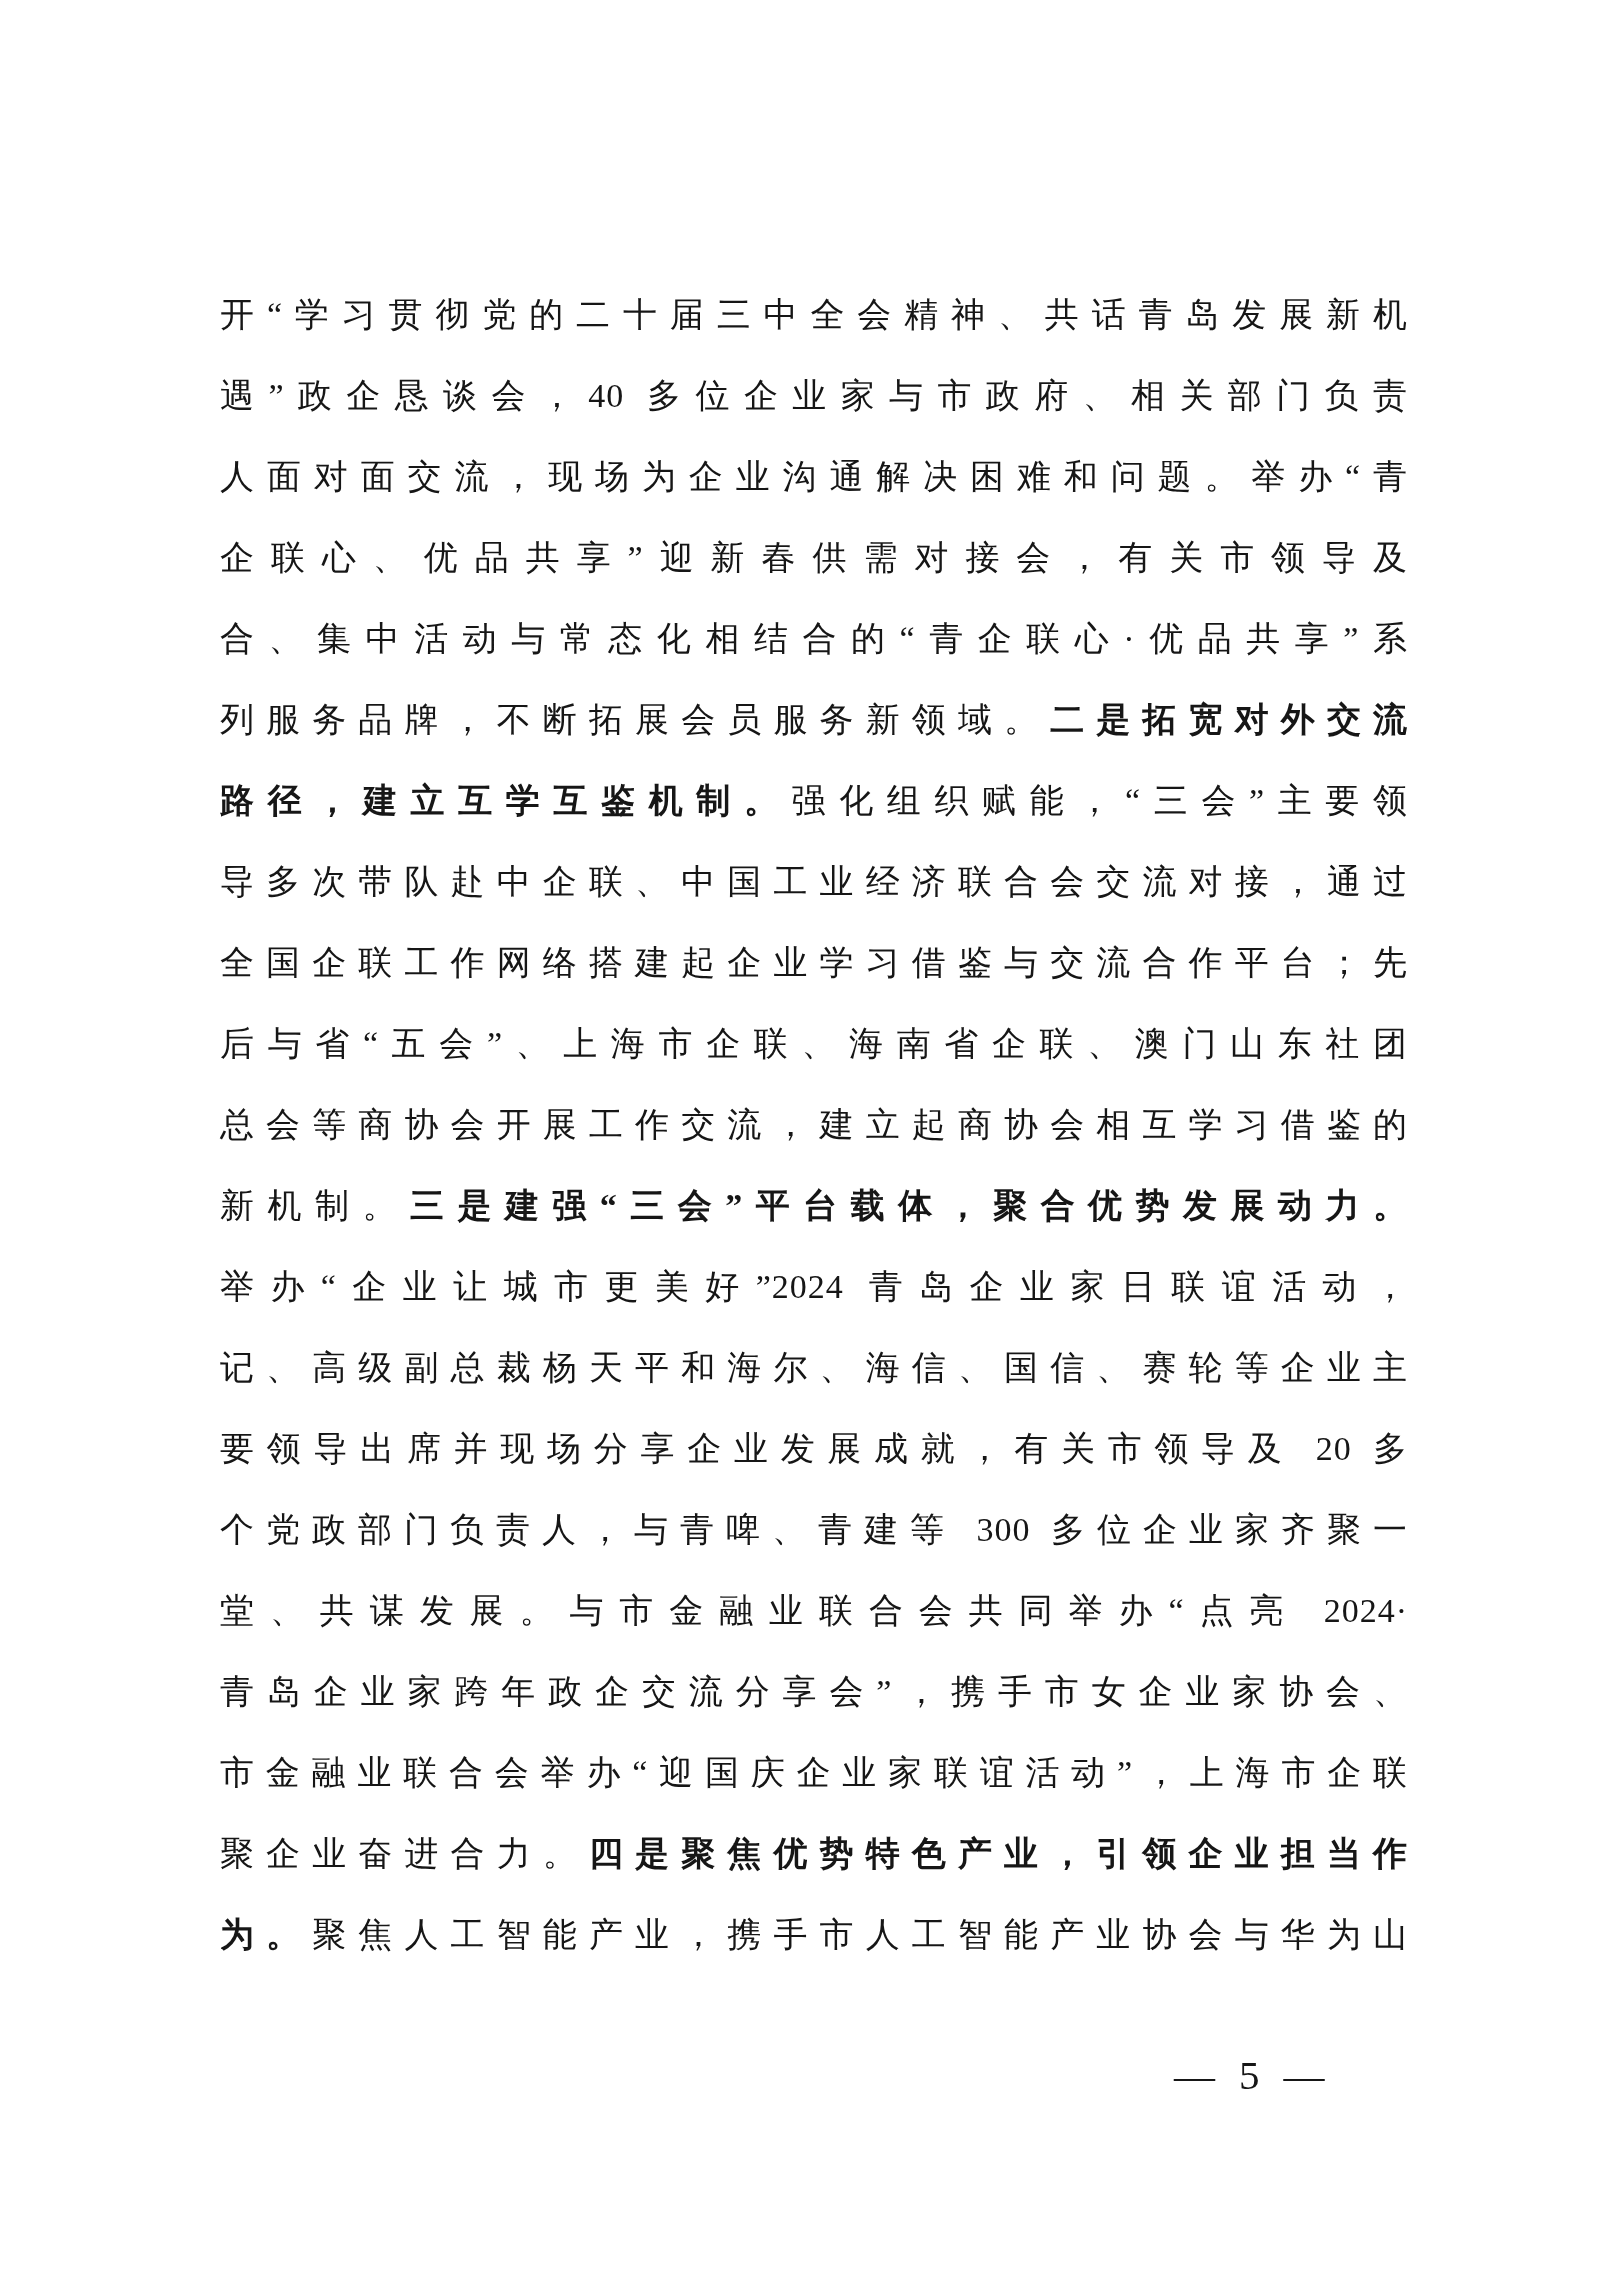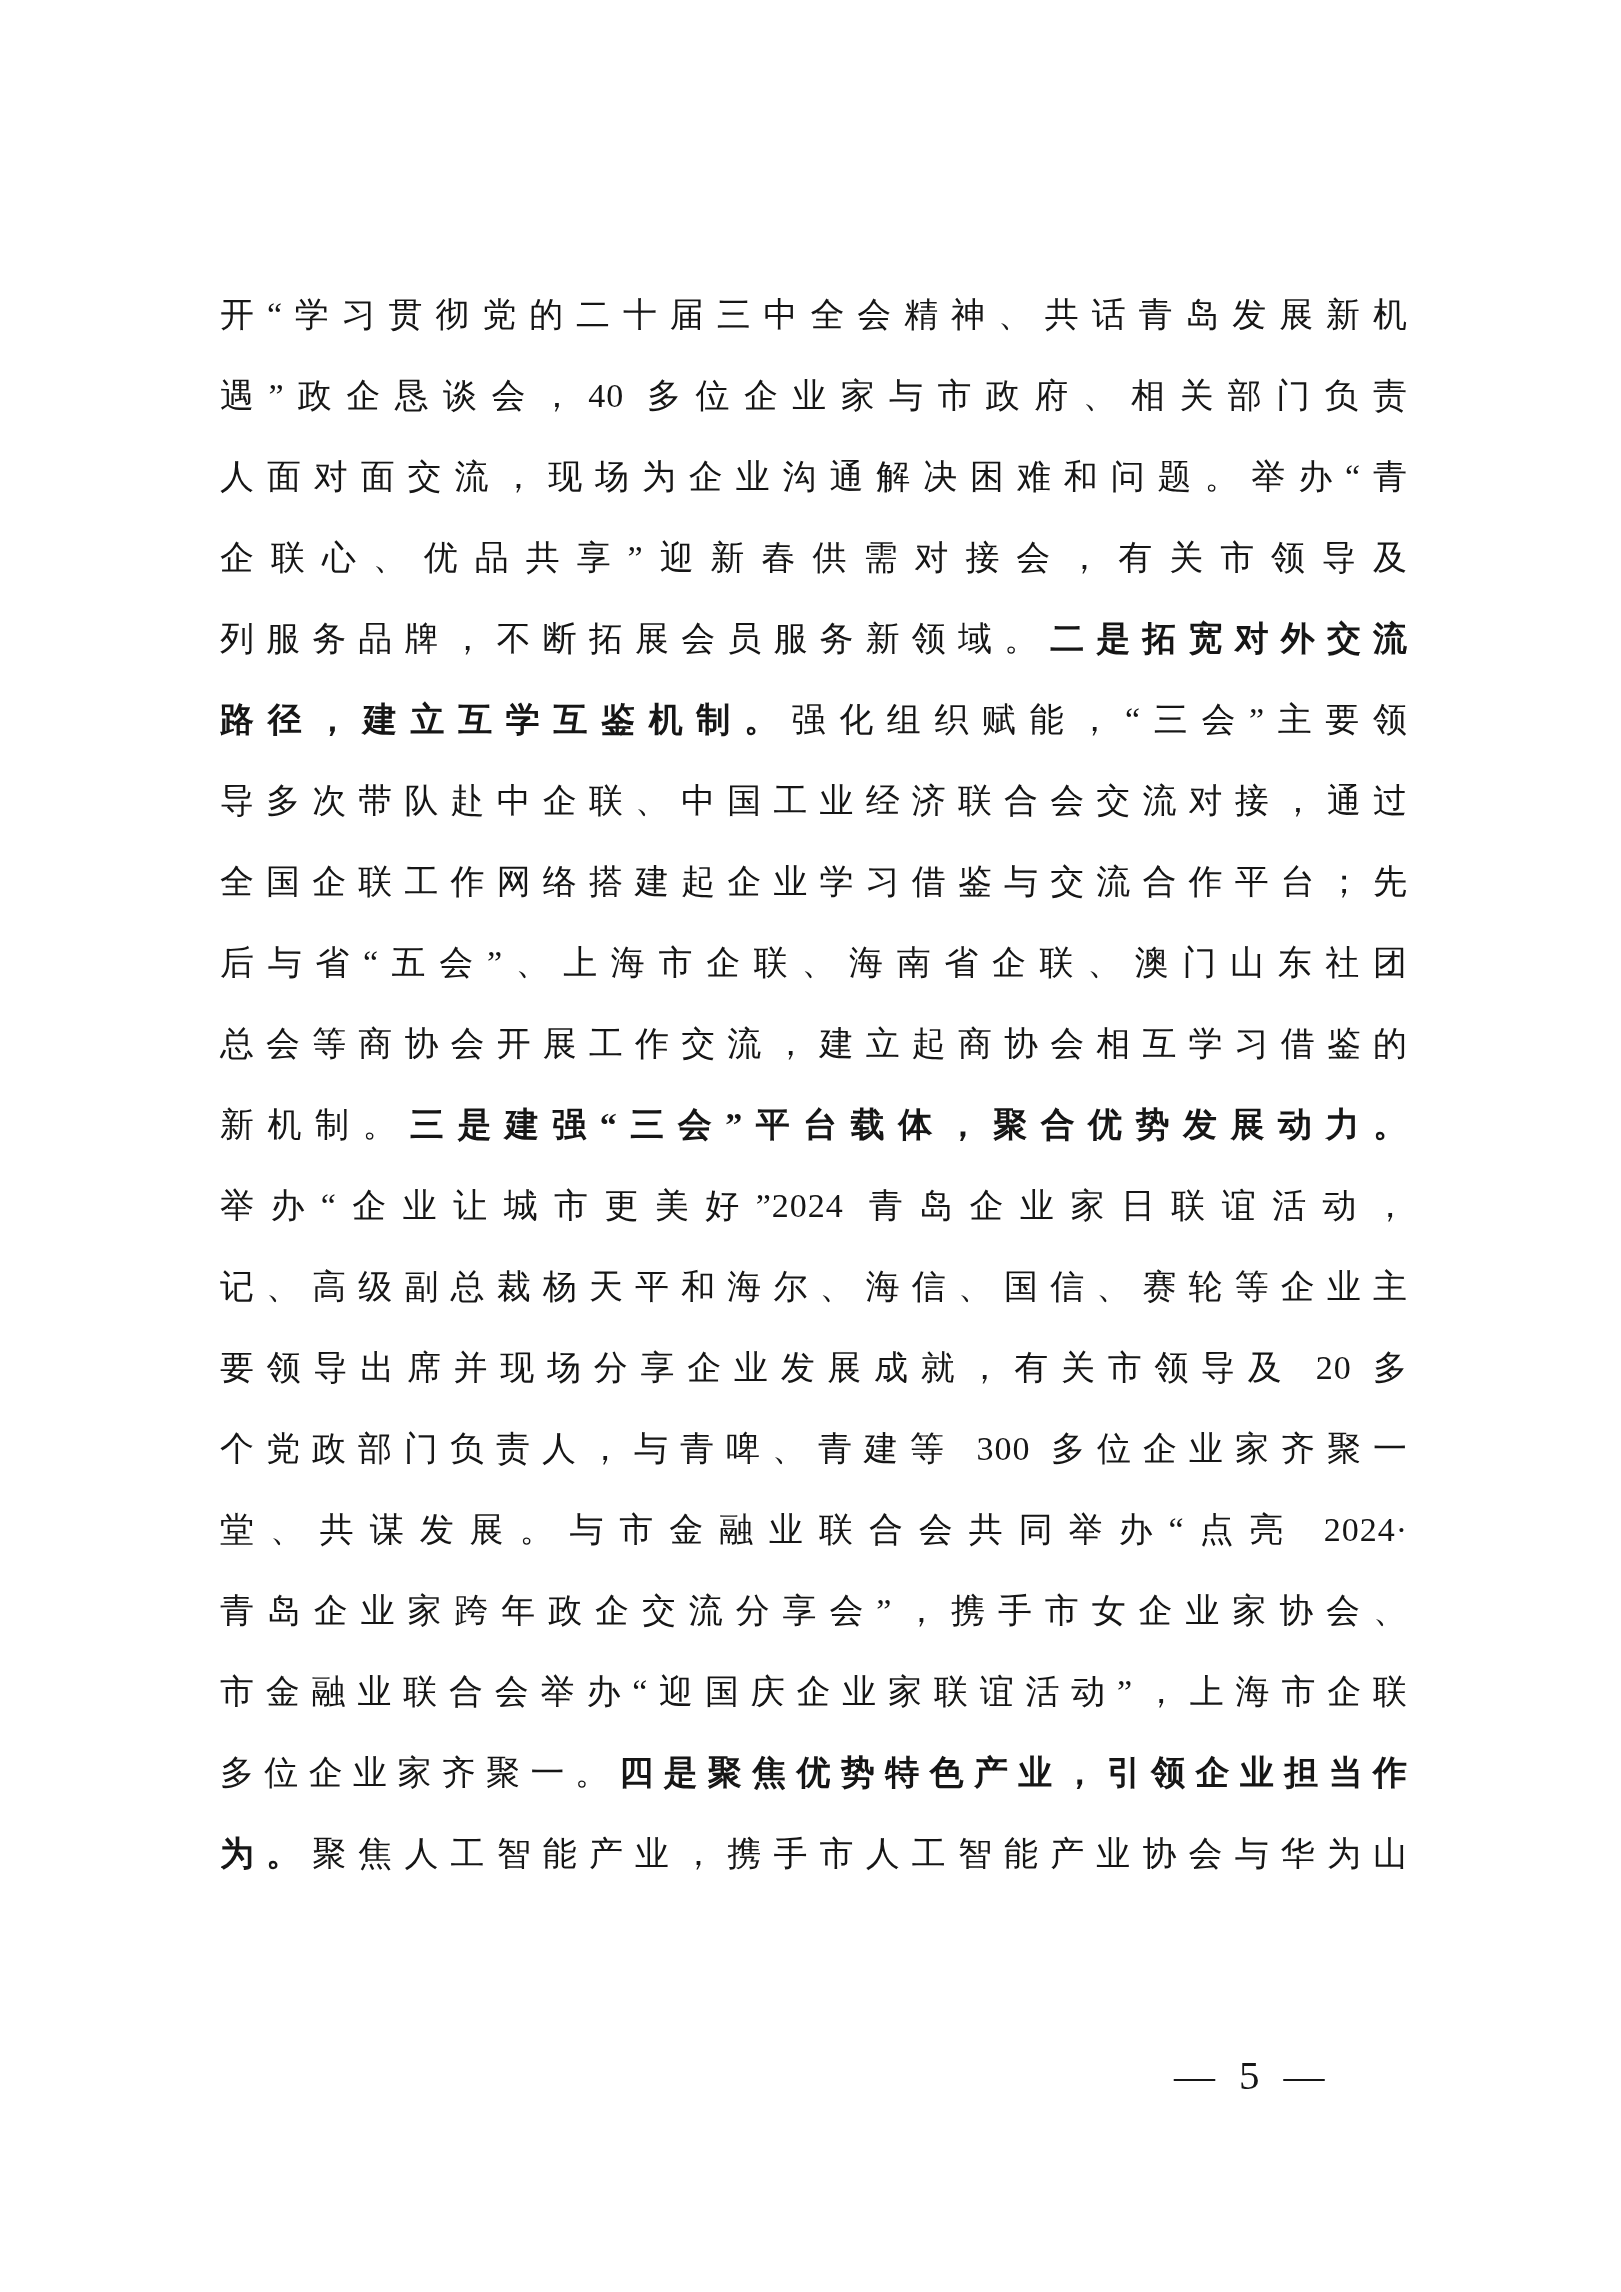--- a/index.html
+++ b/index.html
@@ -52,32 +52,33 @@
 </style>
 </head>
 <body>
 
 <div class="page">
   <div class="text-block" id="text-block">
       <div class="line"><span class="run">开“学习贯彻党的二十届三中全会精神、共话青岛发展新机</span></div>
       <div class="line"><span class="run">遇”政企恳谈会，40 多位企业家与市政府、相关部门负责</span></div>
       <div class="line"><span class="run">人面对面交流，现场为企业沟通解决困难和问题。举办“青</span></div>
       <div class="line"><span class="run">企联心、优品共享”迎新春供需对接会，有关市领导及</span></div>
+      <div class="line"><span class="run">合、集中活动与常态化相结合的“青企联心·优品共享”系</span></div>
       <div class="line"><span class="run">列服务品牌，不断拓展会员服务新领域。</span><span class="run bold">二是拓宽对外交流</span></div>
       <div class="line"><span class="run bold">路径，建立互学互鉴机制。</span><span class="run">强化组织赋能，“三会”主要领</span></div>
       <div class="line"><span class="run">导多次带队赴中企联、中国工业经济联合会交流对接，通过</span></div>
       <div class="line"><span class="run">全国企联工作网络搭建起企业学习借鉴与交流合作平台；先</span></div>
       <div class="line"><span class="run">后与省“五会”、上海市企联、海南省企联、澳门山东社团</span></div>
       <div class="line"><span class="run">总会等商协会开展工作交流，建立起商协会相互学习借鉴的</span></div>
       <div class="line"><span class="run">新机制。</span><span class="run bold">三是建强“三会”平台载体，聚合优势发展动力。</span></div>
       <div class="line"><span class="run">举办“企业让城市更美好”2024 青岛企业家日联谊活动，</span></div>
       <div class="line"><span class="run">记、高级副总裁杨天平和海尔、海信、国信、赛轮等企业主</span></div>
       <div class="line"><span class="run">要领导出席并现场分享企业发展成就，有关市领导及 20 多</span></div>
       <div class="line"><span class="run">个党政部门负责人，与青啤、青建等 300 多位企业家齐聚一</span></div>
       <div class="line"><span class="run">堂、共谋发展。与市金融业联合会共同举办“点亮 2024·</span></div>
       <div class="line"><span class="run">青岛企业家跨年政企交流分享会”，携手市女企业家协会、</span></div>
       <div class="line"><span class="run">市金融业联合会举办“迎国庆企业家联谊活动”，上海市企联</span></div>
-      <div class="line"><span class="run">多位企业家齐聚一。</span><span class="run bold">四是聚焦优势特色产业，引领企业担当作</span></div>
+      <div class="line"><span class="run">聚企业奋进合力。</span><span class="run bold">四是聚焦优势特色产业，引领企业担当作</span></div>
       <div class="line"><span class="run bold">为。</span><span class="run">聚焦人工智能产业，携手市人工智能产业协会与华为山</span></div>
     </div>
   <div class="footer">— 5 —</div>
 </div>
 
 
 </body></html>

